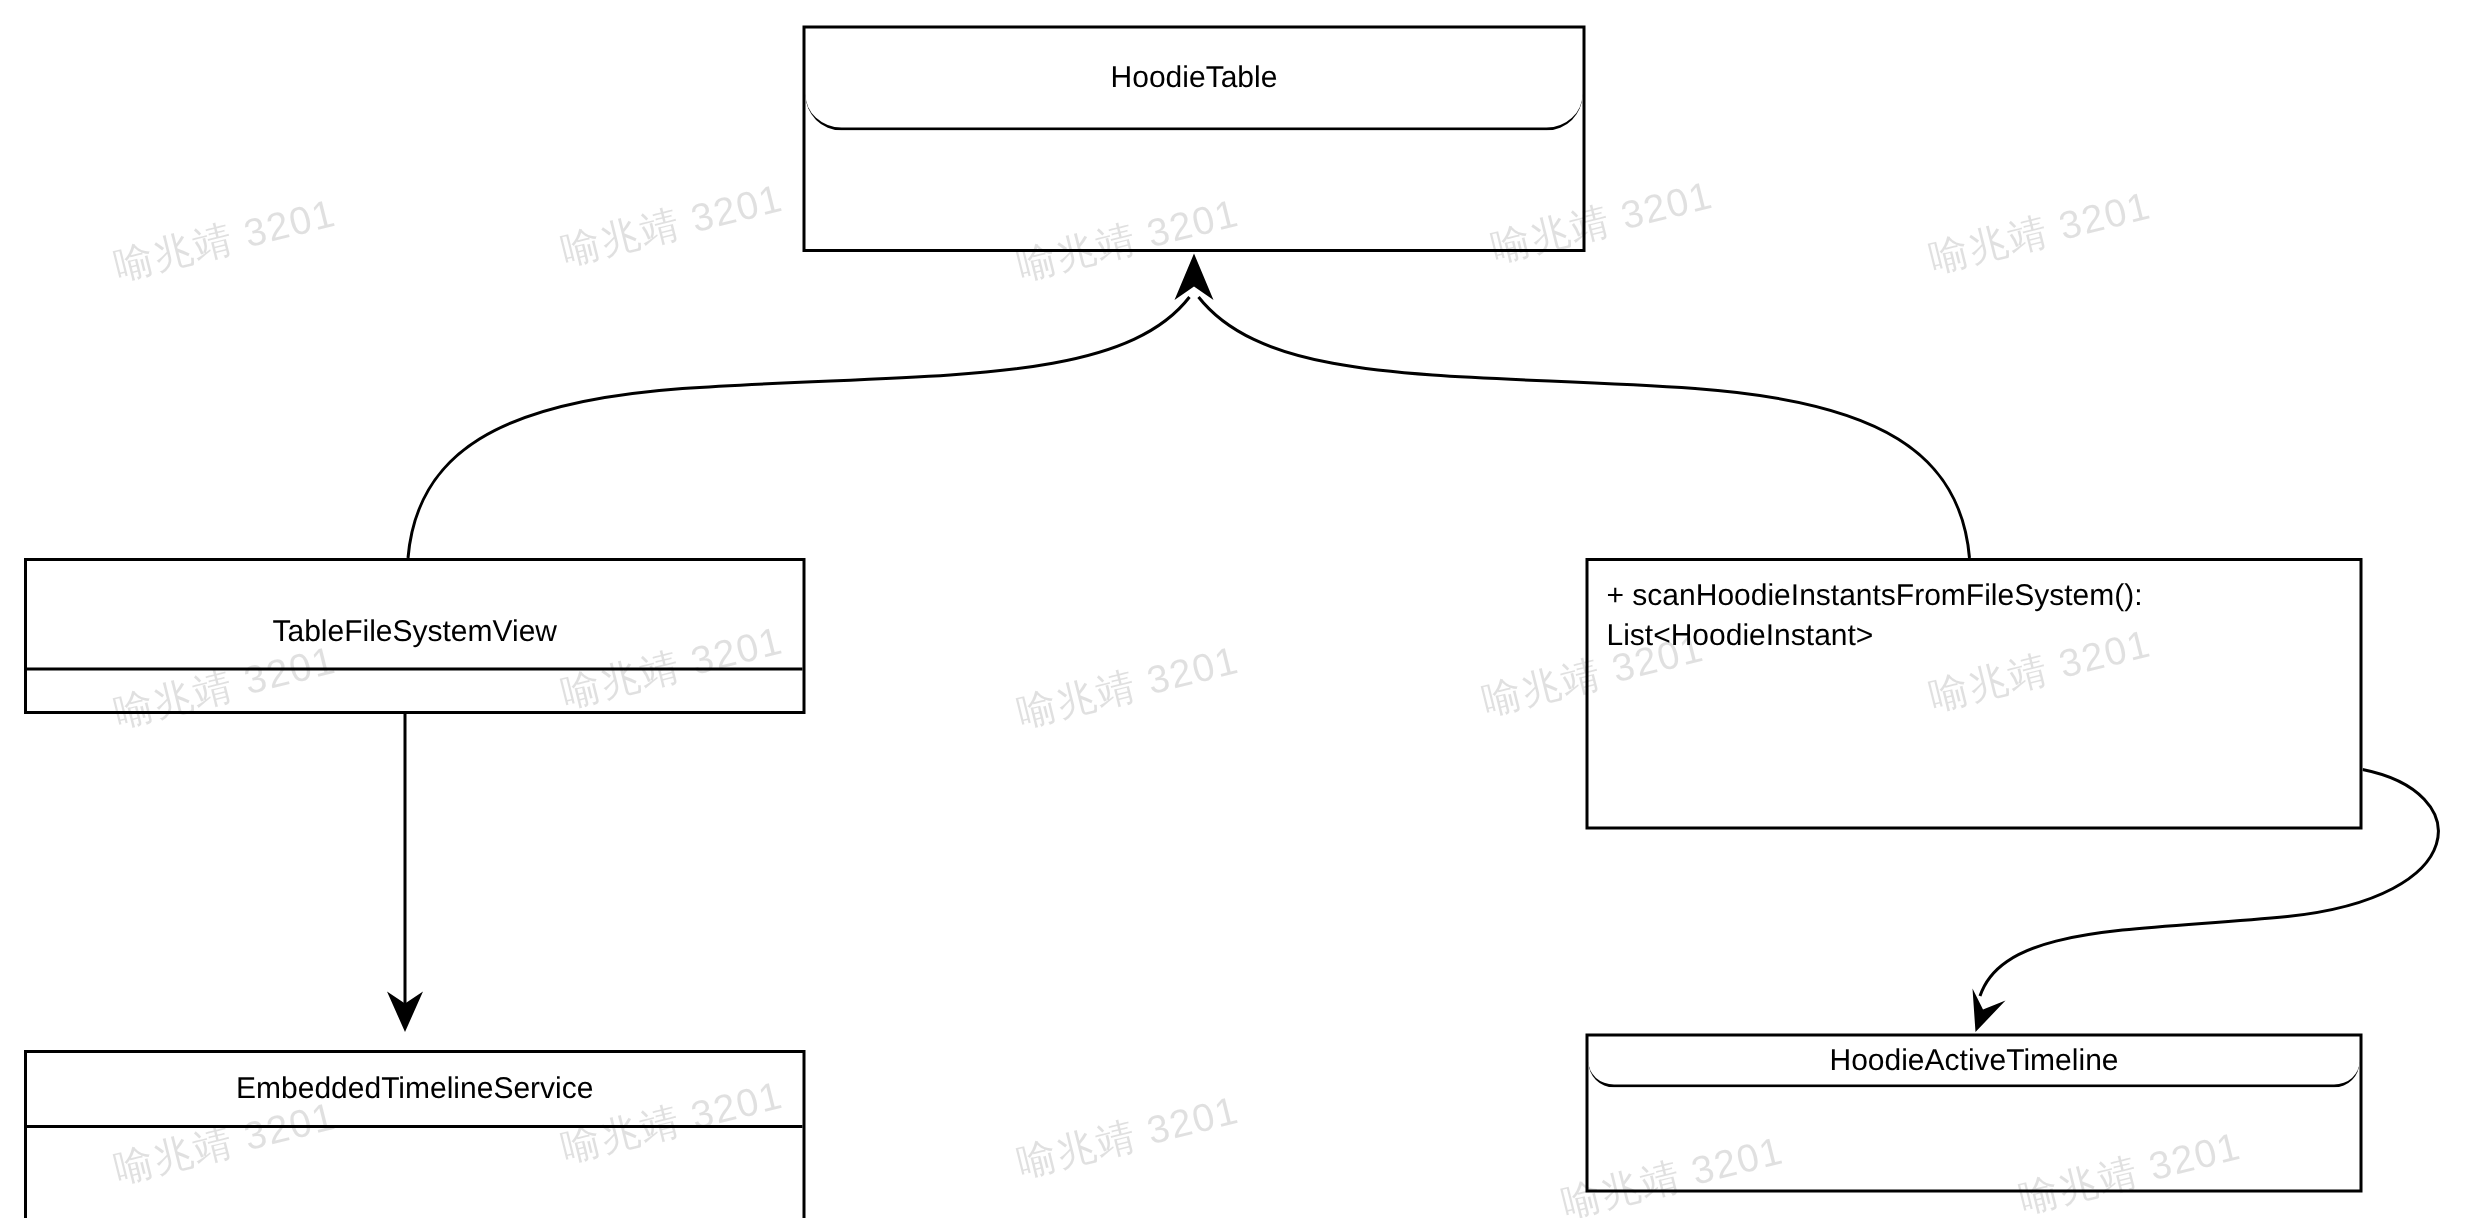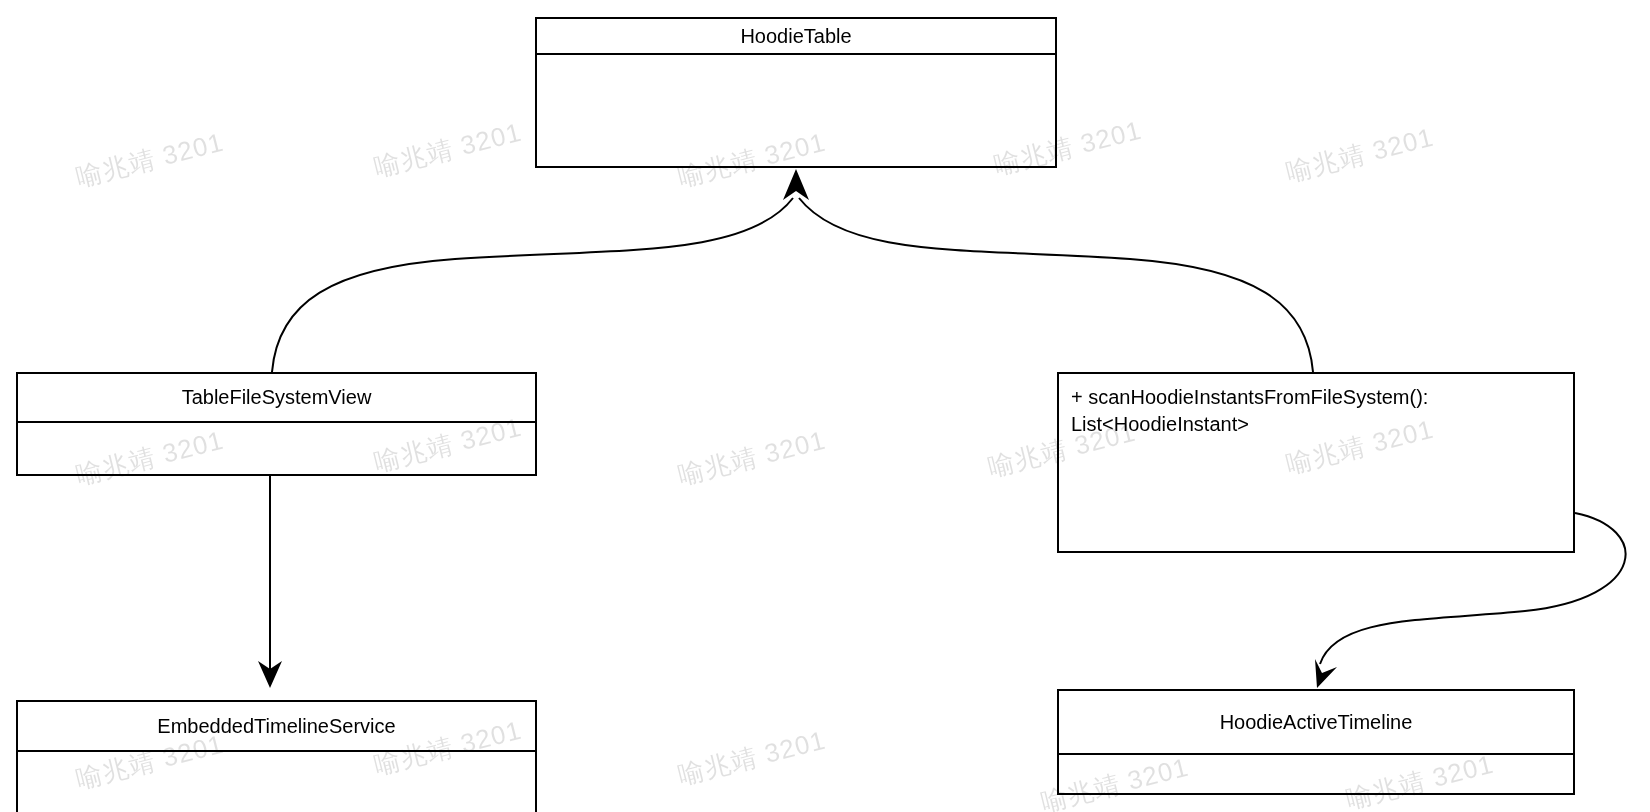--- a/index.html
+++ b/index.html
@@ -76,41 +76,41 @@
     <polygon points="796,169 783,200 796,191 809,200" fill="#000000"></polygon>
 
     <path d="M 270 476 L 270 672" fill="none" stroke="#000000" stroke-width="2"></path>
     <polygon points="270,688 258,661 270,669 282,661" fill="#000000"></polygon>
 
     <path d="M 1575 513 C 1650 528, 1648 598, 1525 611 C 1425 621, 1336 616, 1320 664" fill="none" stroke="#000000" stroke-width="2"></path>
     <polygon points="1317,688 1337,667 1322,673 1315,659" fill="#000000"></polygon>
   </svg>
 
   <div class="uml-class" style="left:535px; top:17px; width:522px; height:151px;">
-    <div class="uml-title" style="height:36px;">HoodieTable</div>
+    <div class="uml-title" style="height:68px;border-radius:24px;">HoodieTable</div>
   </div>
 
   <div class="uml-class" style="left:16px; top:372px; width:521px; height:104px;">
-    <div class="uml-title" style="height:49px;">TableFileSystemView</div>
+    <div class="uml-title" style="height:49px;margin-top:24px;">TableFileSystemView</div>
     <div class="uml-compartment" style="height:51px;"></div>
   </div>
 
   <div class="uml-class" style="left:1057px; top:372px; width:518px; height:181px;">
     <div class="uml-compartment" style="height:76px; display:flex;border-radius:11px;">
       <div class="uml-method" style="height:74px; width:100%;">+ scanHoodieInstantsFromFileSystem(): List&lt;HoodieInstant&gt;</div>
     </div>
   </div>
 
   <div class="uml-class" style="left:16px; top:700px; width:521px; height:114px;">
     <div class="uml-title" style="height:50px;">EmbeddedTimelineService</div>
     <div class="uml-compartment" style="height:41px;"></div>
   </div>
 
   <div class="uml-class" style="left:1057px; top:689px; width:518px; height:106px;">
-    <div class="uml-title" style="height:64px;">HoodieActiveTimeline</div>
+    <div class="uml-title" style="height:34px;border-radius:25px;">HoodieActiveTimeline</div>
     <div class="uml-compartment" style="height:52px;"></div>
   </div>
 
   <div class="watermark" style="left:150px;  top:160px;">喻兆靖 3201</div>
   <div class="watermark" style="left:448px;  top:150px;">喻兆靖 3201</div>
   <div class="watermark" style="left:752px;  top:160px;">喻兆靖 3201</div>
   <div class="watermark" style="left:1068px; top:148px;">喻兆靖 3201</div>
   <div class="watermark" style="left:1360px; top:155px;">喻兆靖 3201</div>
 
   <div class="watermark" style="left:150px;  top:458px;">喻兆靖 3201</div>

